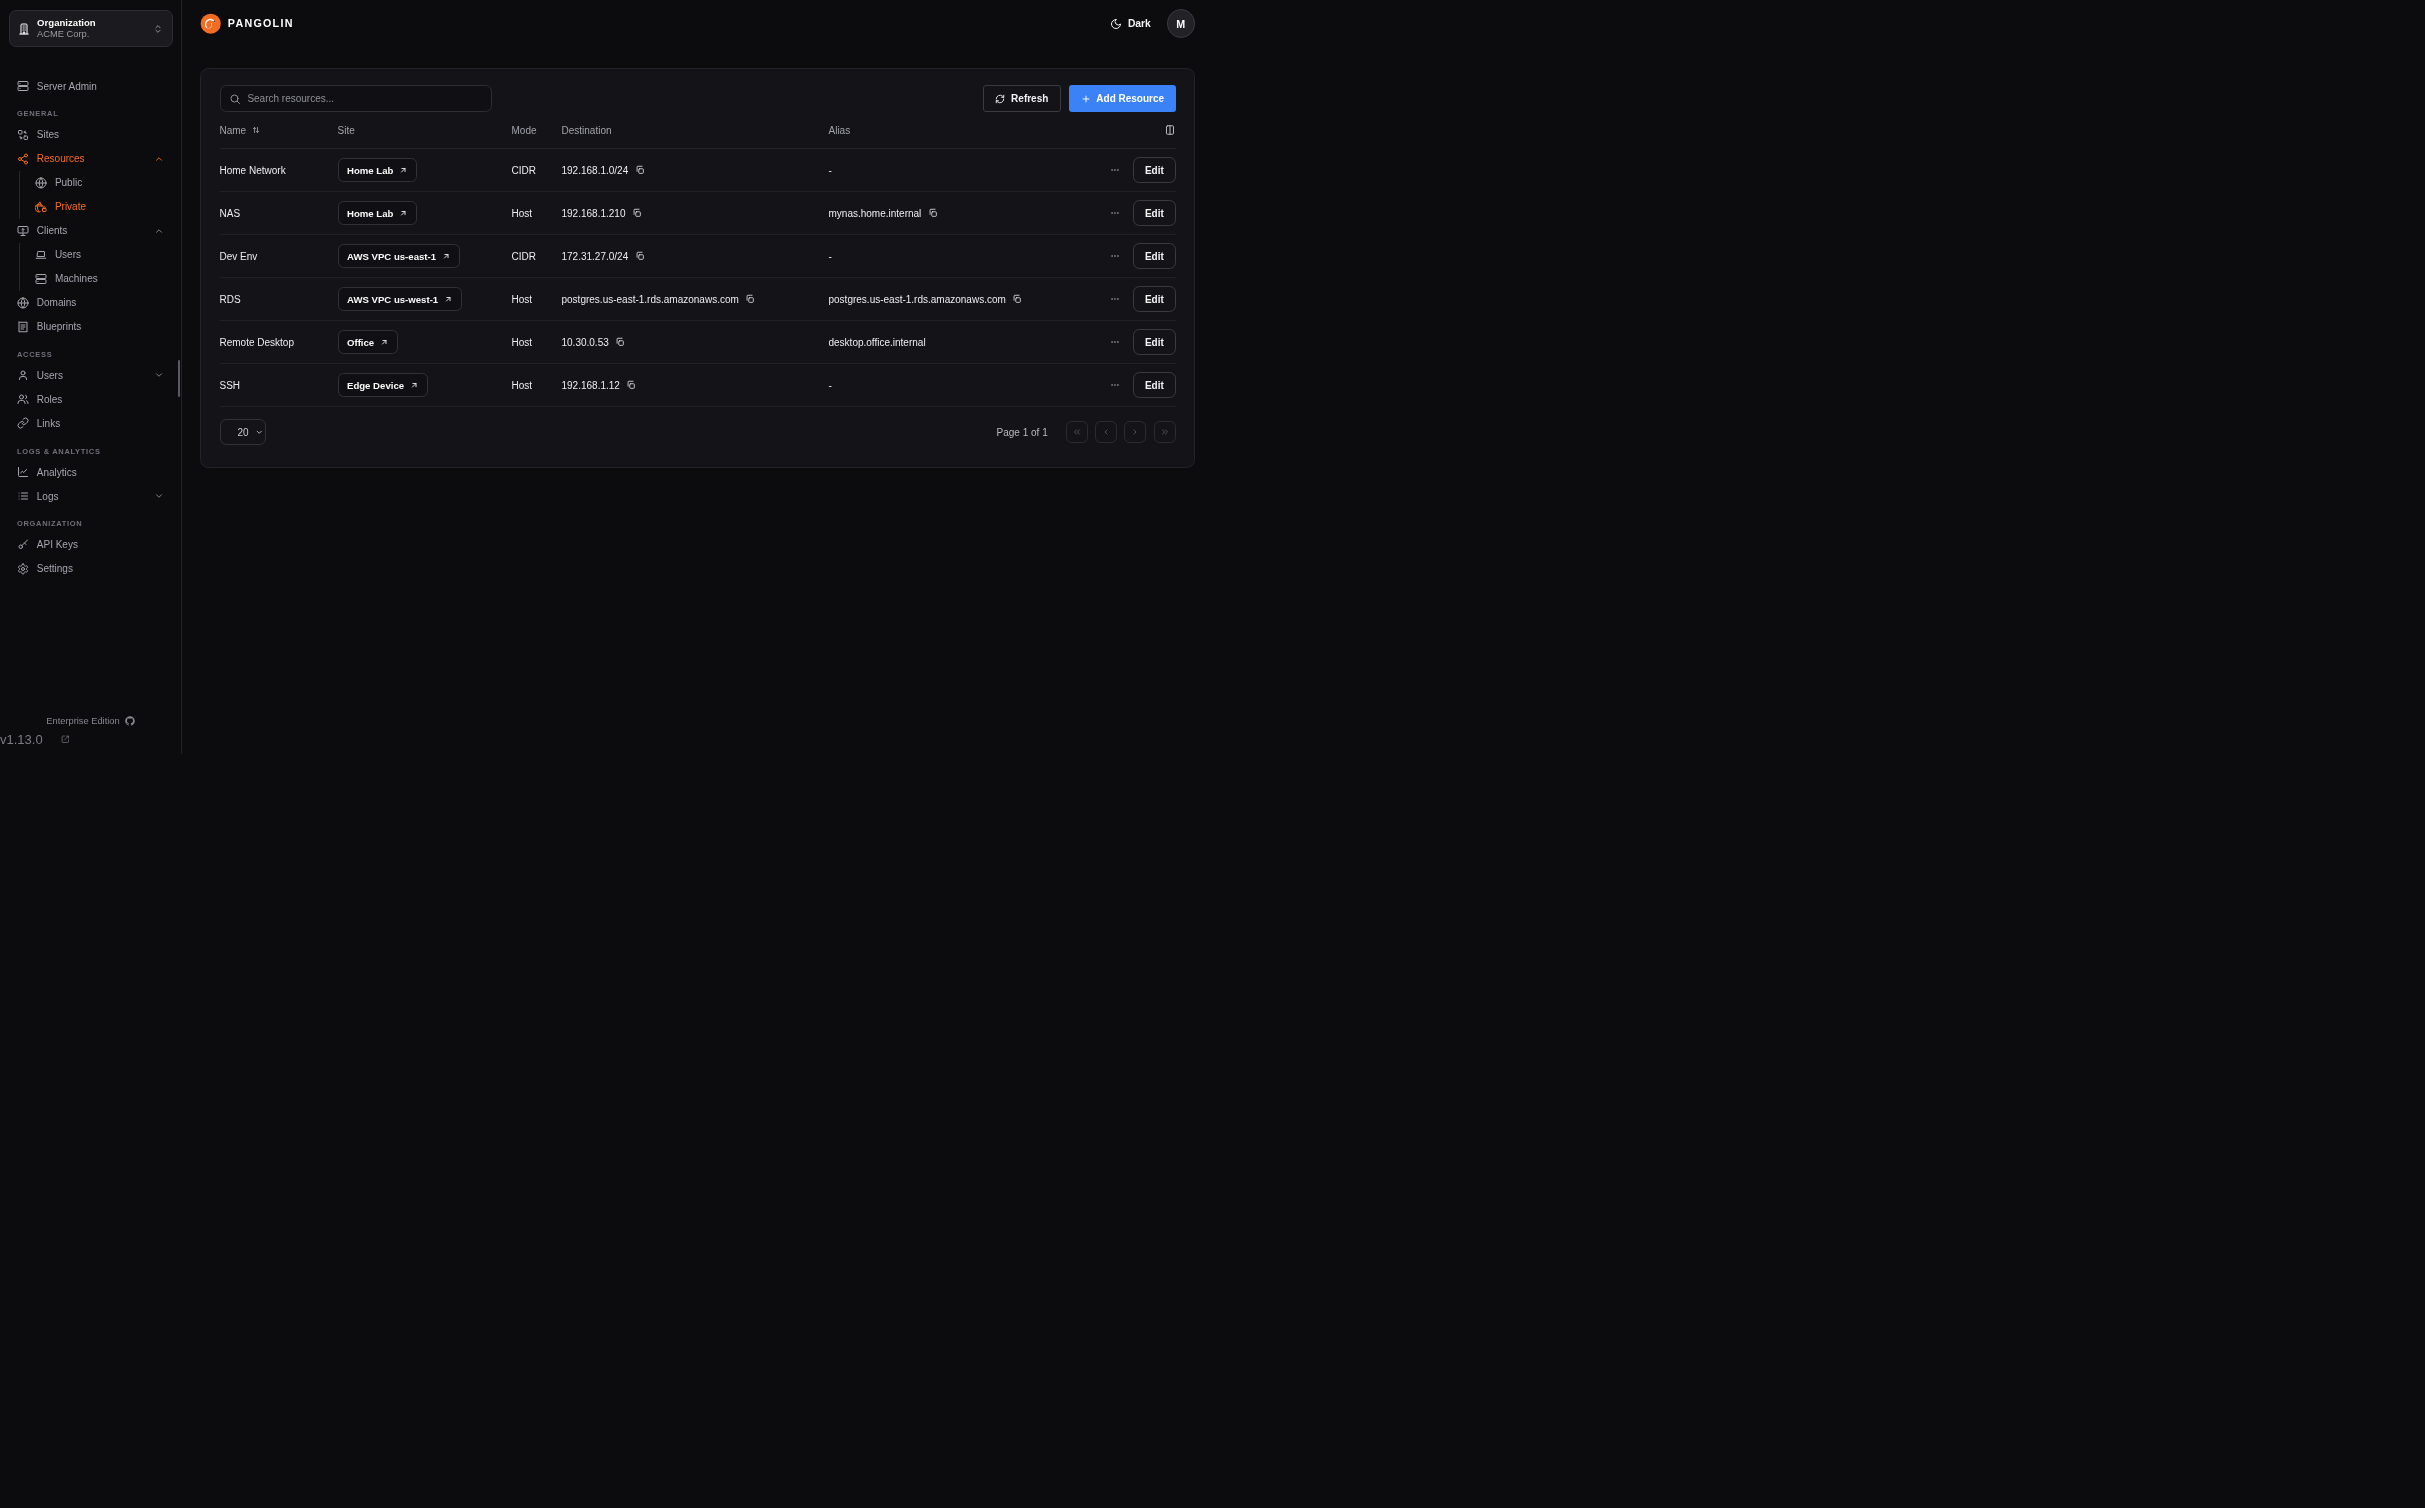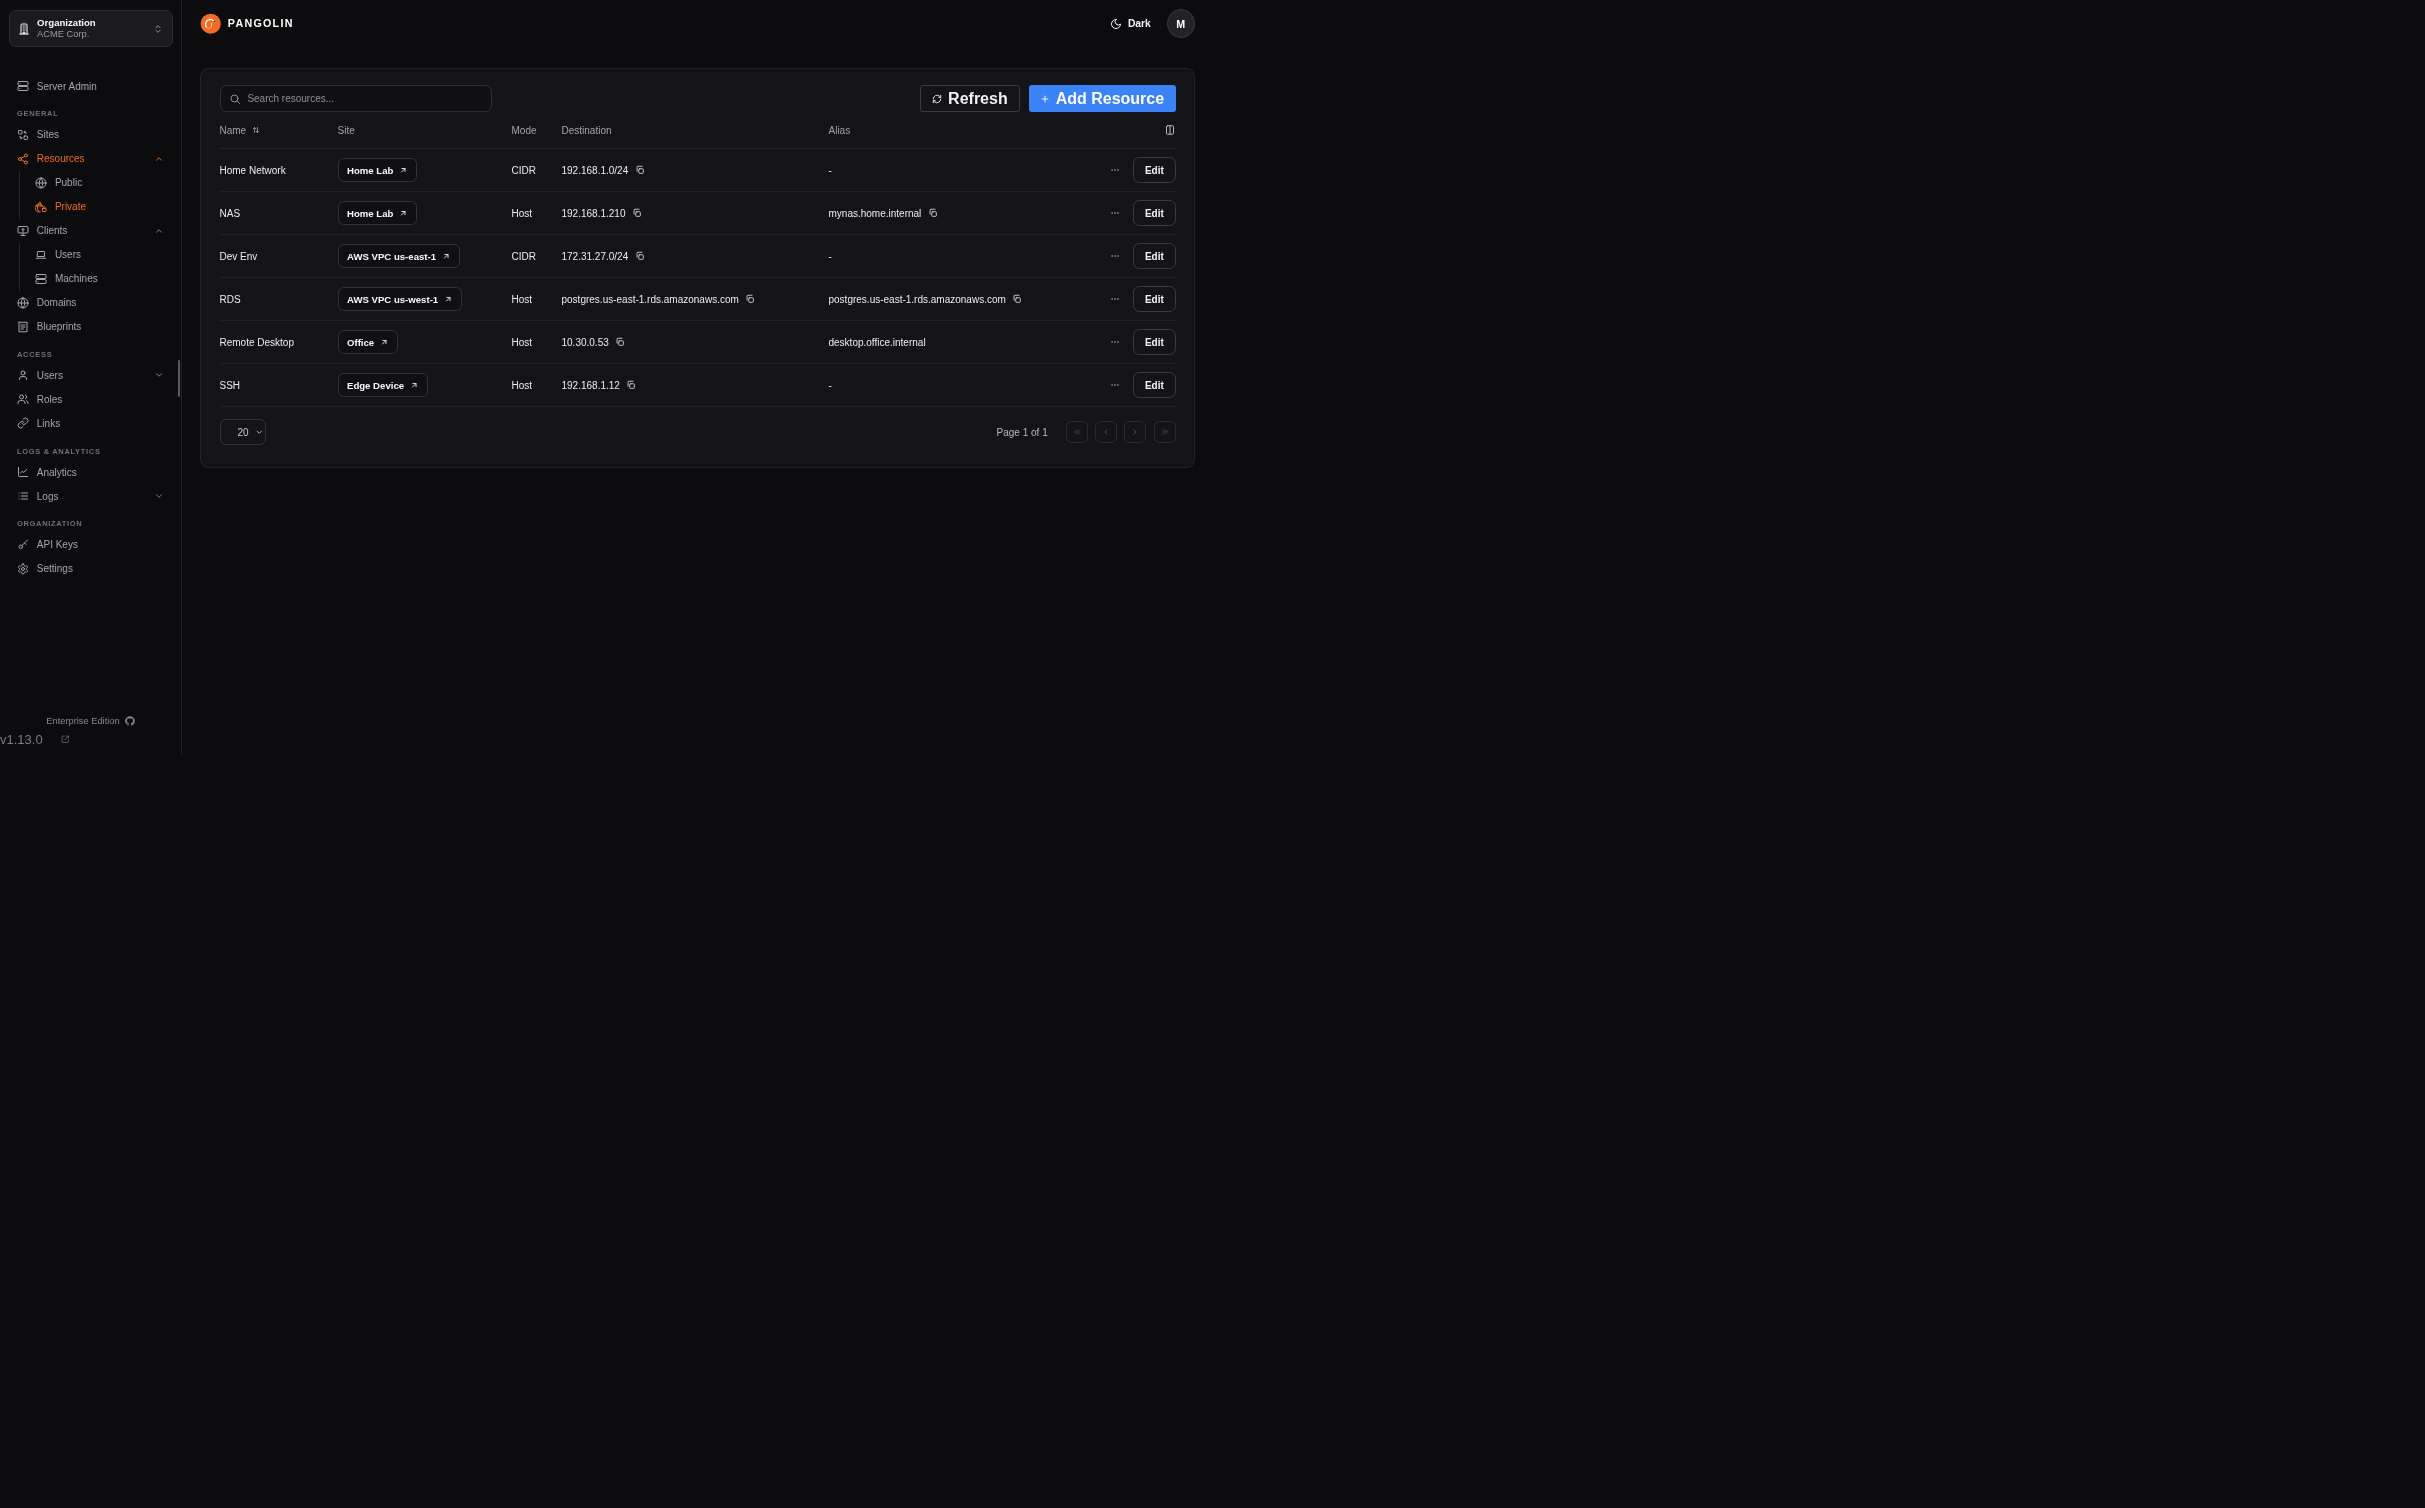--- a/index.html
+++ b/index.html
@@ -74,21 +74,21 @@
     display:flex; align-items:center; gap:6.4px; width:272px; height:27px;
     background:#101014; border:0.7px solid #2e2e35; border-radius:6.4px; padding:0 8.5px; color:#8f8f98;
   }
   .search input {
     flex:1; background:transparent; border:none; outline:none; color:#d5d5da; font-size:10px;
     font-family:inherit;
   }
   .search input::placeholder { color:#8f8f98; }
   .btn {
     display:flex; align-items:center; justify-content:flex-end; gap:5.7px; height:27px;
-    border-radius:3px; font-size:16px; font-weight:600; cursor:pointer; border:0.7px solid transparent;
+    border-radius:3px; font-size:10px; font-weight:600; cursor:pointer; border:0.7px solid transparent;
   }
   .btn-outline { background:#141418; border-color:#3a3a41; color:#f1f1f3; padding:0 11.4px; }
   .btn-primary { background:#3b82f6; color:#fff; padding:0 11.4px; border:none; }
   .toolbar .spacer { flex:1; }
   .toolbar .gap { width:8.5px; }
 
   
   .thead, .trow { display:grid; grid-template-columns:118px 174px 50px 267px 256px 1fr; align-items:center; }
   .thead { height:37px; color:#a2a2ab; font-size:10px; border-bottom:0.7px solid #232329; }
   .th { display:flex; align-items:center; gap:5px; }

